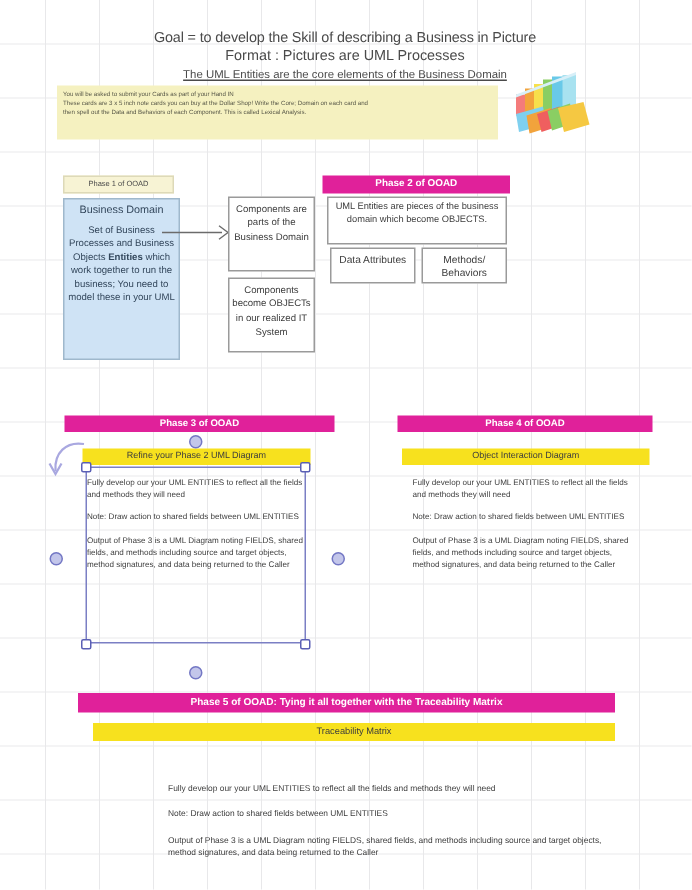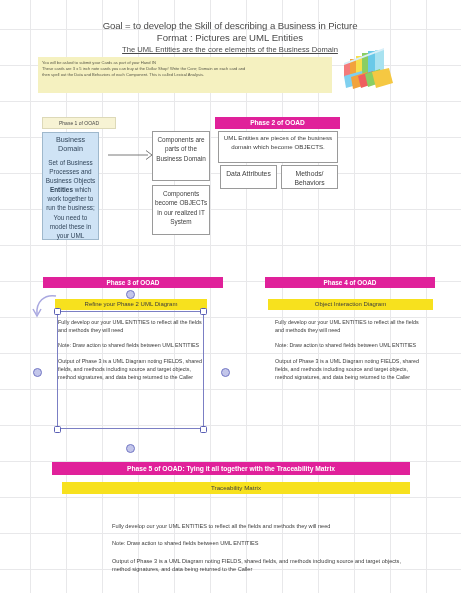--- a/index.html
+++ b/index.html
@@ -74,21 +74,21 @@
     left: 42px; top: 117px; width: 74px; height: 12px;
     background: #f7f3d4;
     border: 1px solid #ddd9b8;
     box-sizing: border-box;
     font-size: 5px;
     text-align: center;
     line-height: 11px;
     color: #4a4a4a;
   }
   .biz-domain {
-    left: 42px; top: 132px; width: 57px; height: 108px;
+    left: 42px; top: 132px; width: 78px; height: 108px;
     background: #cfe3f5;
     border: 1px solid #9fb8cc;
     box-sizing: border-box;
     text-align: center;
     padding: 2px 2px;
   }
   .biz-domain .hd {
     font-size: 7.2px;
     color: #33475c;
     margin-bottom: 5px;
@@ -232,21 +232,21 @@
     color: #3d3d3d;
   }
   .phase5-body p { margin: 0 0 9px 0; }
 </style>
 </head>
 <body>
 
 <div id="canvas">
 
   <div class="abs title-1">Goal = to develop the Skill of describing a Business in Picture</div>
-  <div class="abs title-2">Format : Pictures are UML Entities</div>
+  <div class="abs title-2">Format : Pictures are UML Processes</div>
   <div class="abs title-3">The UML Entities are the core elements of the Business Domain</div>
 
   <div class="abs note">
     <p>You will be asked to submit your Cards as part of your Hand IN</p>
     <p>These cards are 3 x 5 inch note cards you can buy at the Dollar Shop! Write the Core; Domain on each card and</p>
     <p>then spell out the Data and Behaviors of each Component. This is called Lexical Analysis.</p>
   </div>
 
   <div class="abs cards-wrap">
     <svg width="60" height="55" viewBox="0 0 60 55">

